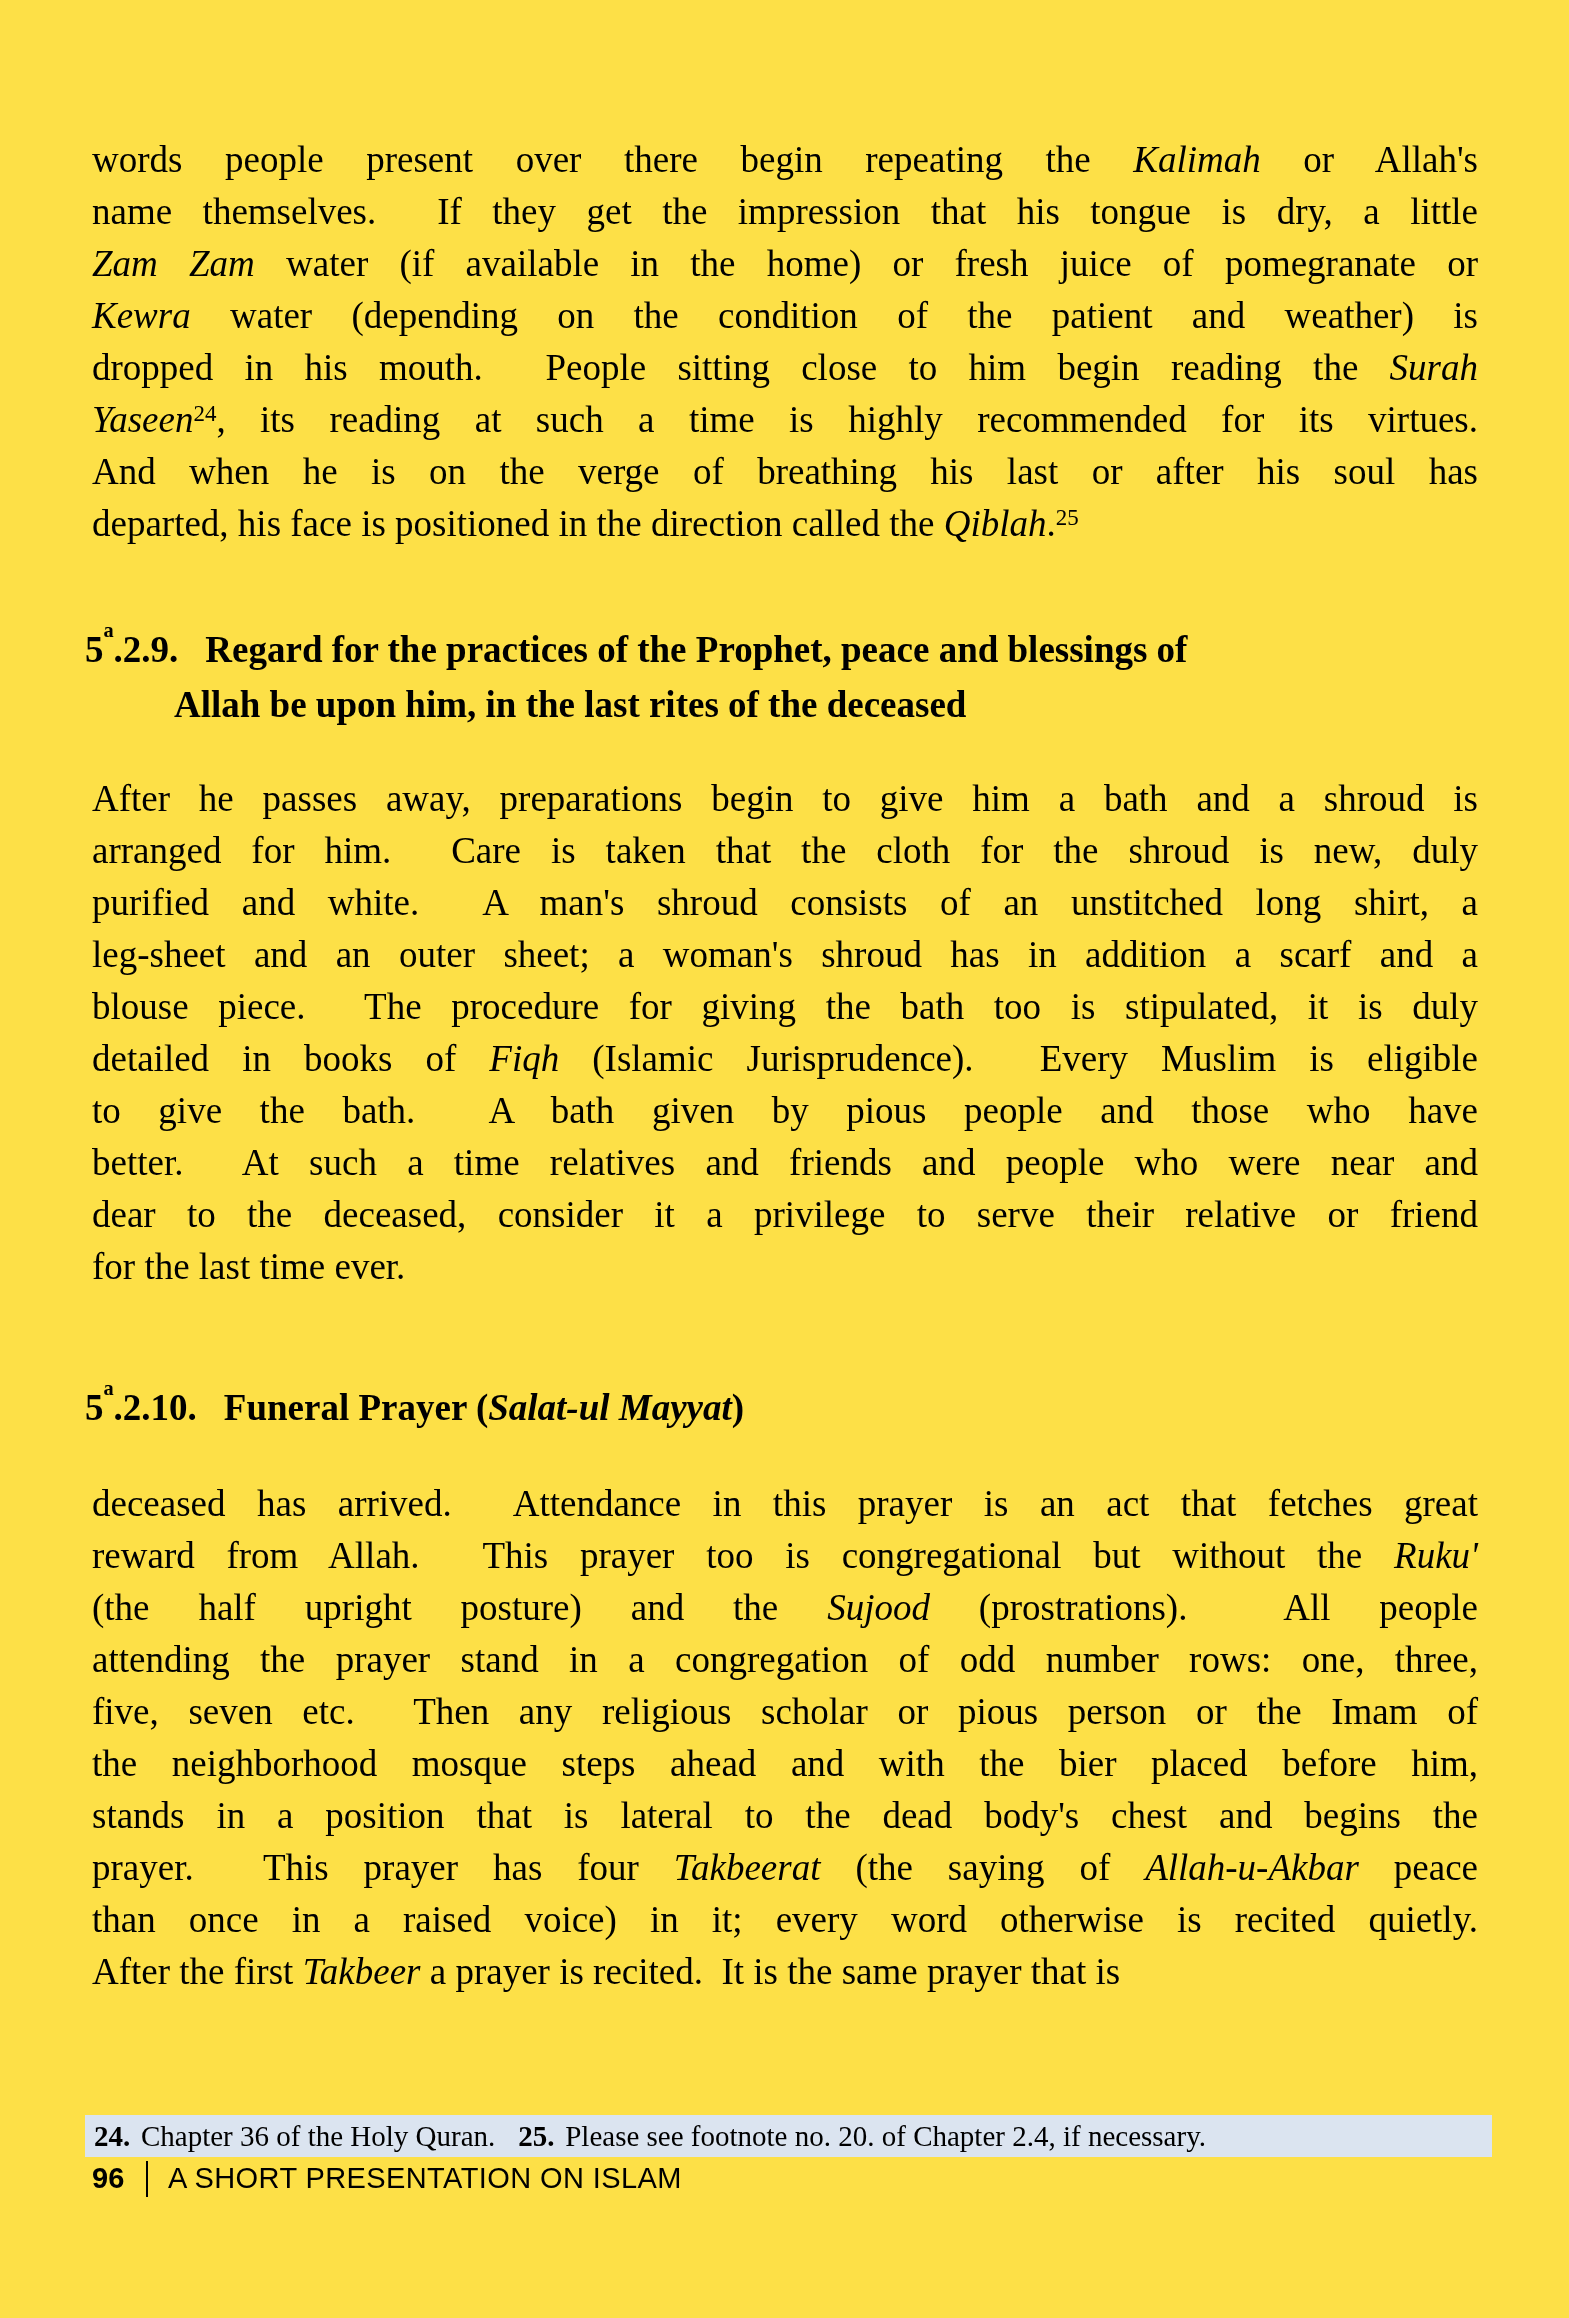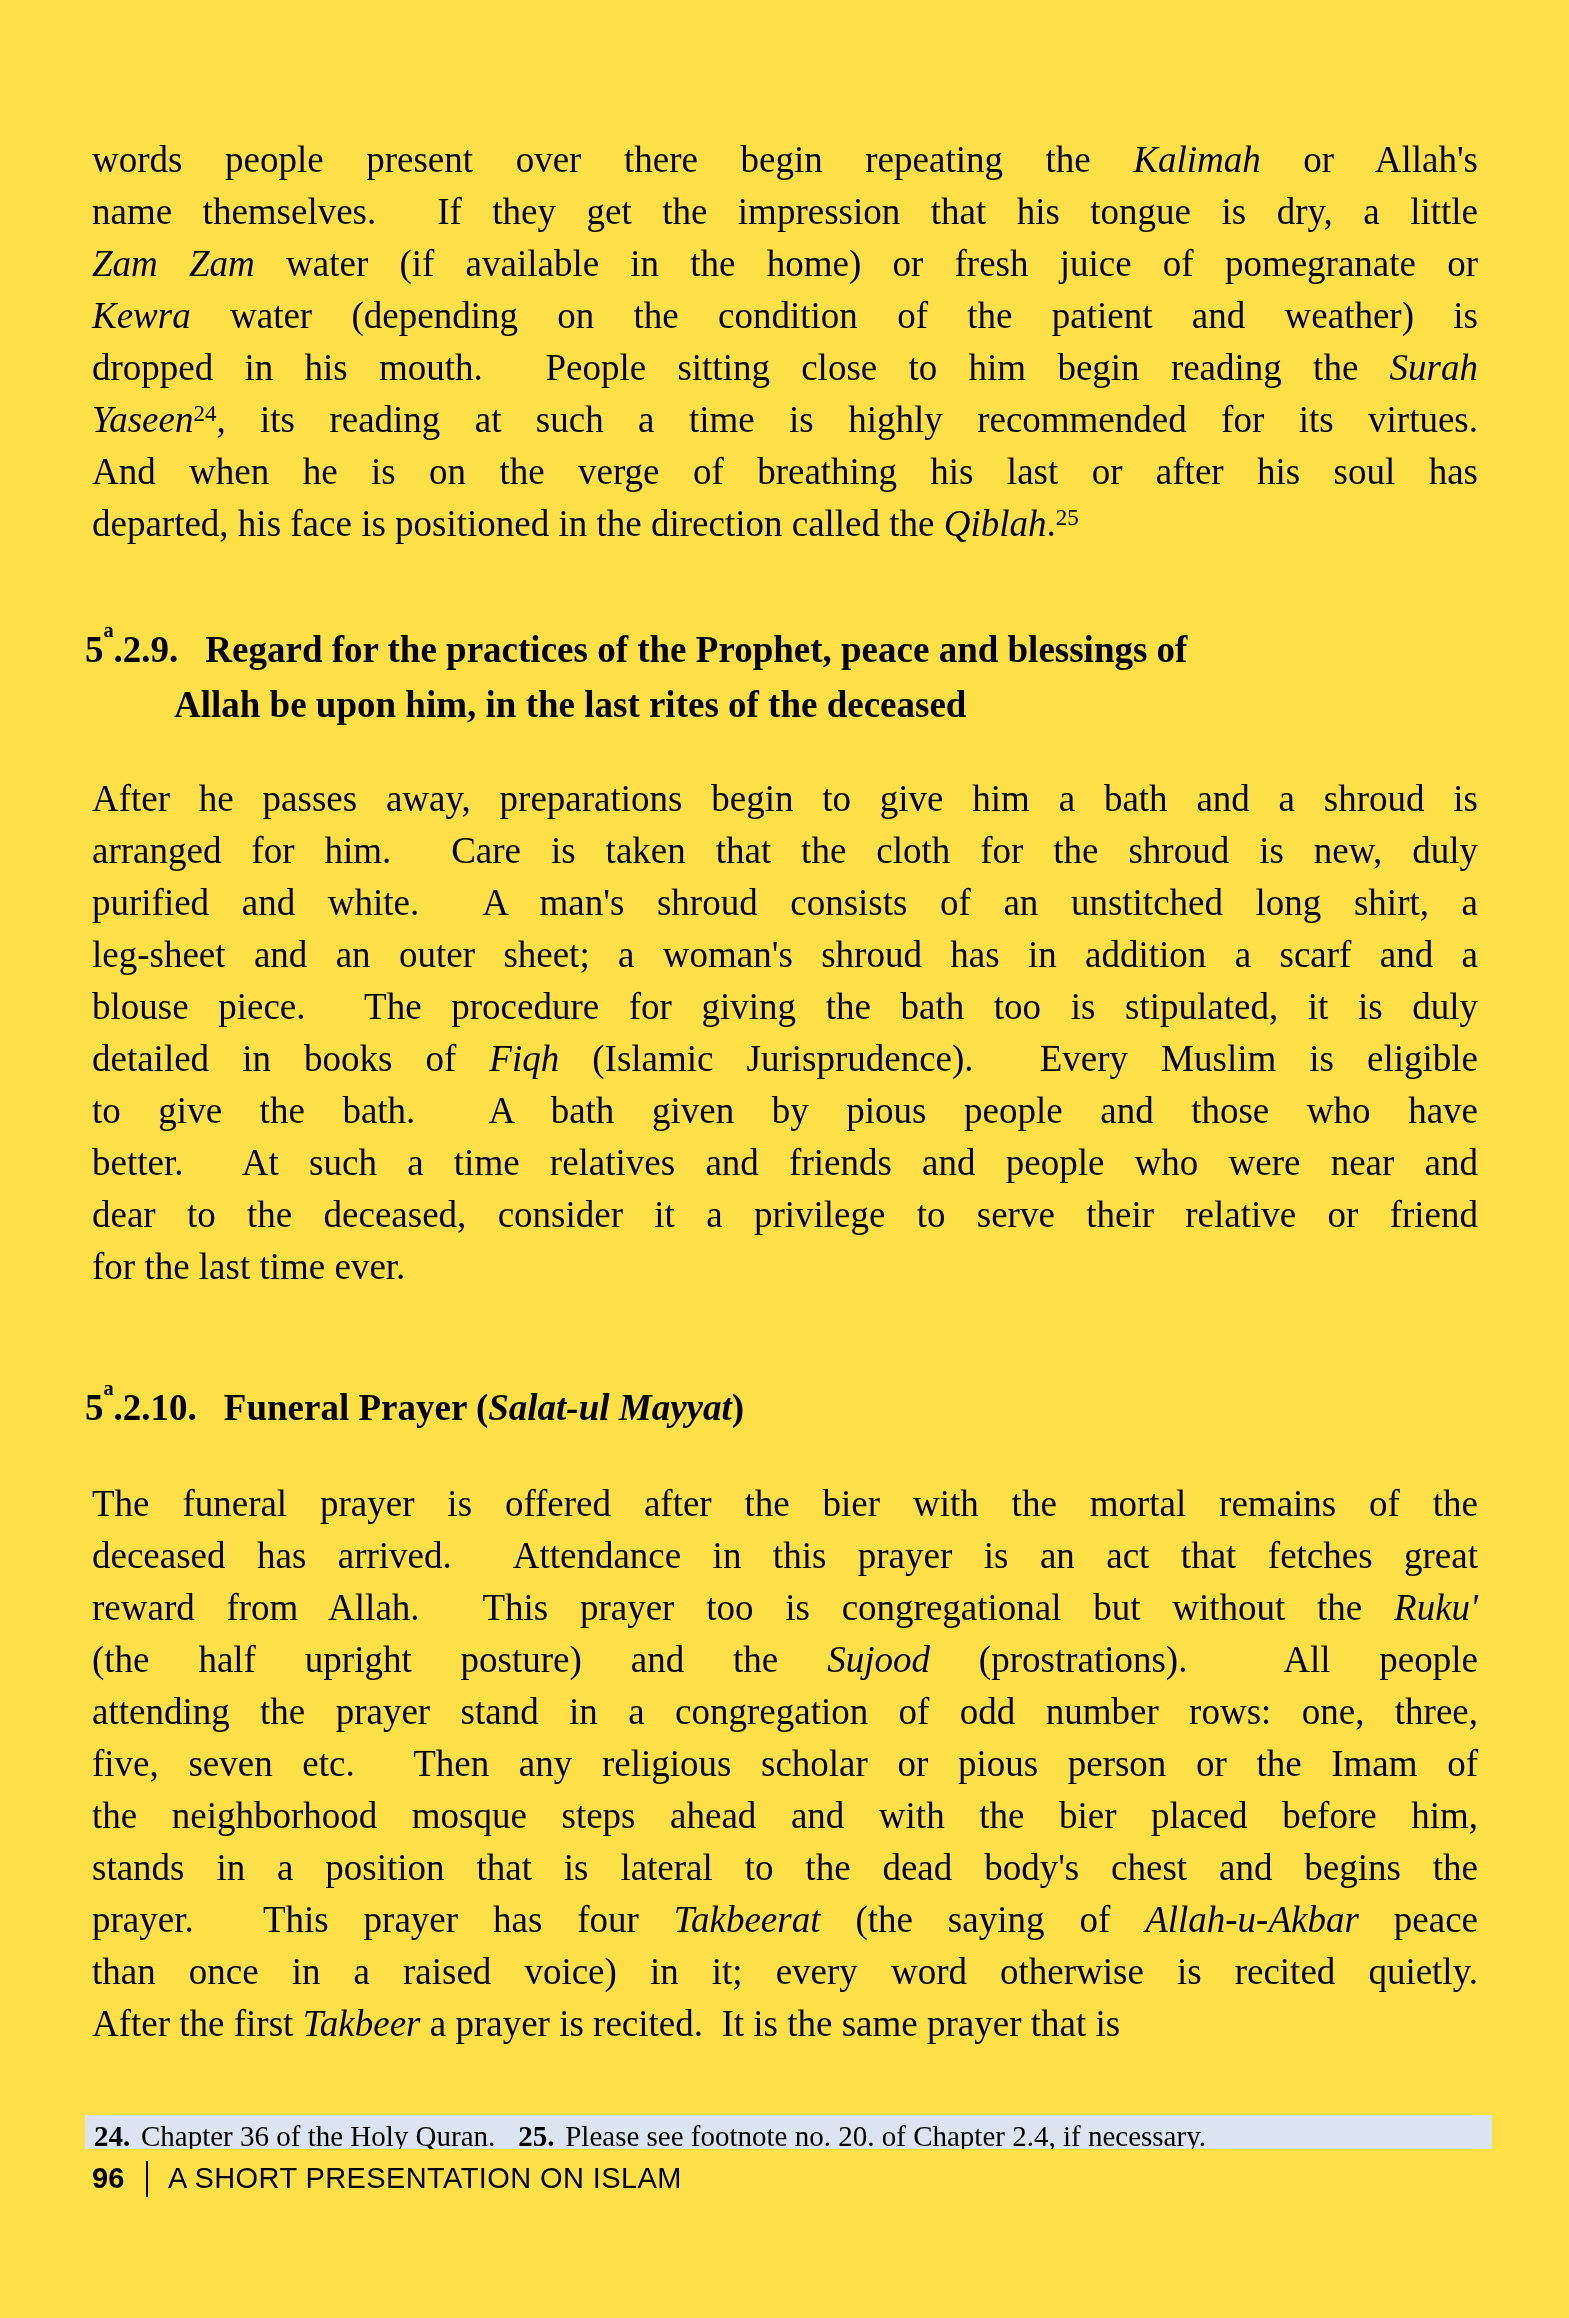--- a/index.html
+++ b/index.html
@@ -31,21 +31,21 @@
 
   .heading{font-weight:bold;font-size:37px;line-height:55px;}
   .heading .hline{white-space:nowrap;}
   .heading .hnum{margin-left:-7.1px;margin-right:27px;}
   .heading sup{font-size:0.55em;line-height:0;position:relative;top:-0.55em;}
   .heading .h2nd{margin-left:82px;}
 
   .honorific{display:inline-block;vertical-align:-5.4px;margin:0 1.8px;}
 
   .footnote-bar{
-    position:absolute;left:85px;right:78px;top:2115px;height:34px;
+    position:absolute;left:85px;right:78px;top:2115px;height:42px;
     font-size:29px;line-height:42px;
     padding-left:9px;white-space:nowrap;overflow:hidden;
   }
   .fn-item{margin-right:23px;}
   .fn-num{font-weight:bold;margin-right:10.7px;}
 
   .page-footer{
     position:absolute;left:92px;top:2160px;height:37px;
     font-family:"Liberation Sans","DejaVu Sans",sans-serif;
     font-size:29px;line-height:37px;
@@ -88,21 +88,20 @@
         <div class="line"><span>detailed in books of </span><i>Fiqh</i><span> (Islamic Jurisprudence).&nbsp; Every Muslim is eligible</span></div>
         <div class="line"><span>to give the bath.&nbsp; A bath given by pious people and those who have</span></div>
         <div class="line"><span>better.&nbsp; At such a time relatives and friends and people who were near and</span></div>
         <div class="line"><span>dear to the deceased, consider it a privilege to serve their relative or friend</span></div>
         <div class="line last"><span>for the last time ever.</span></div>
       </div>
       <div class="block heading">
         <div class="hline"><span class="hnum"><span>5</span><sup>a</sup><span>.2.10.</span></span><span><span>Funeral Prayer (</span><i>Salat-ul Mayyat</i><span>)</span></span></div>
       </div>
       <div class="block para">
-        <div class="line"><span>The funeral prayer is offered after the bier with the mortal remains of the</span></div>
         <div class="line"><span>deceased has arrived.&nbsp; Attendance in this prayer is an act that fetches great</span></div>
         <div class="line"><span>reward from Allah.&nbsp; This prayer too is congregational but without the </span><i>Ruku'</i></div>
         <div class="line"><span>(the half upright posture) and the </span><i>Sujood</i><span> (prostrations).&nbsp; All people</span></div>
         <div class="line"><span>attending the prayer stand in a congregation of odd number rows: one, three,</span></div>
         <div class="line"><span>five, seven etc.&nbsp; Then any religious scholar or pious person or the Imam of</span></div>
         <div class="line"><span>the neighborhood mosque steps ahead and with the bier placed before him,</span></div>
         <div class="line"><span>stands in a position that is lateral to the dead body's chest and begins the</span></div>
         <div class="line"><span>prayer.&nbsp; This prayer has four </span><i>Takbeerat</i><span> (the saying of </span><i>Allah-u-Akbar</i><span> peace</span></div>
         <div class="line"><span>than once in a raised voice) in it; every word otherwise is recited quietly.</span></div>
         <div class="line last"><span>After the first </span><i>Takbeer</i><span> a prayer is recited.&nbsp; It is the same prayer that is</span></div>

